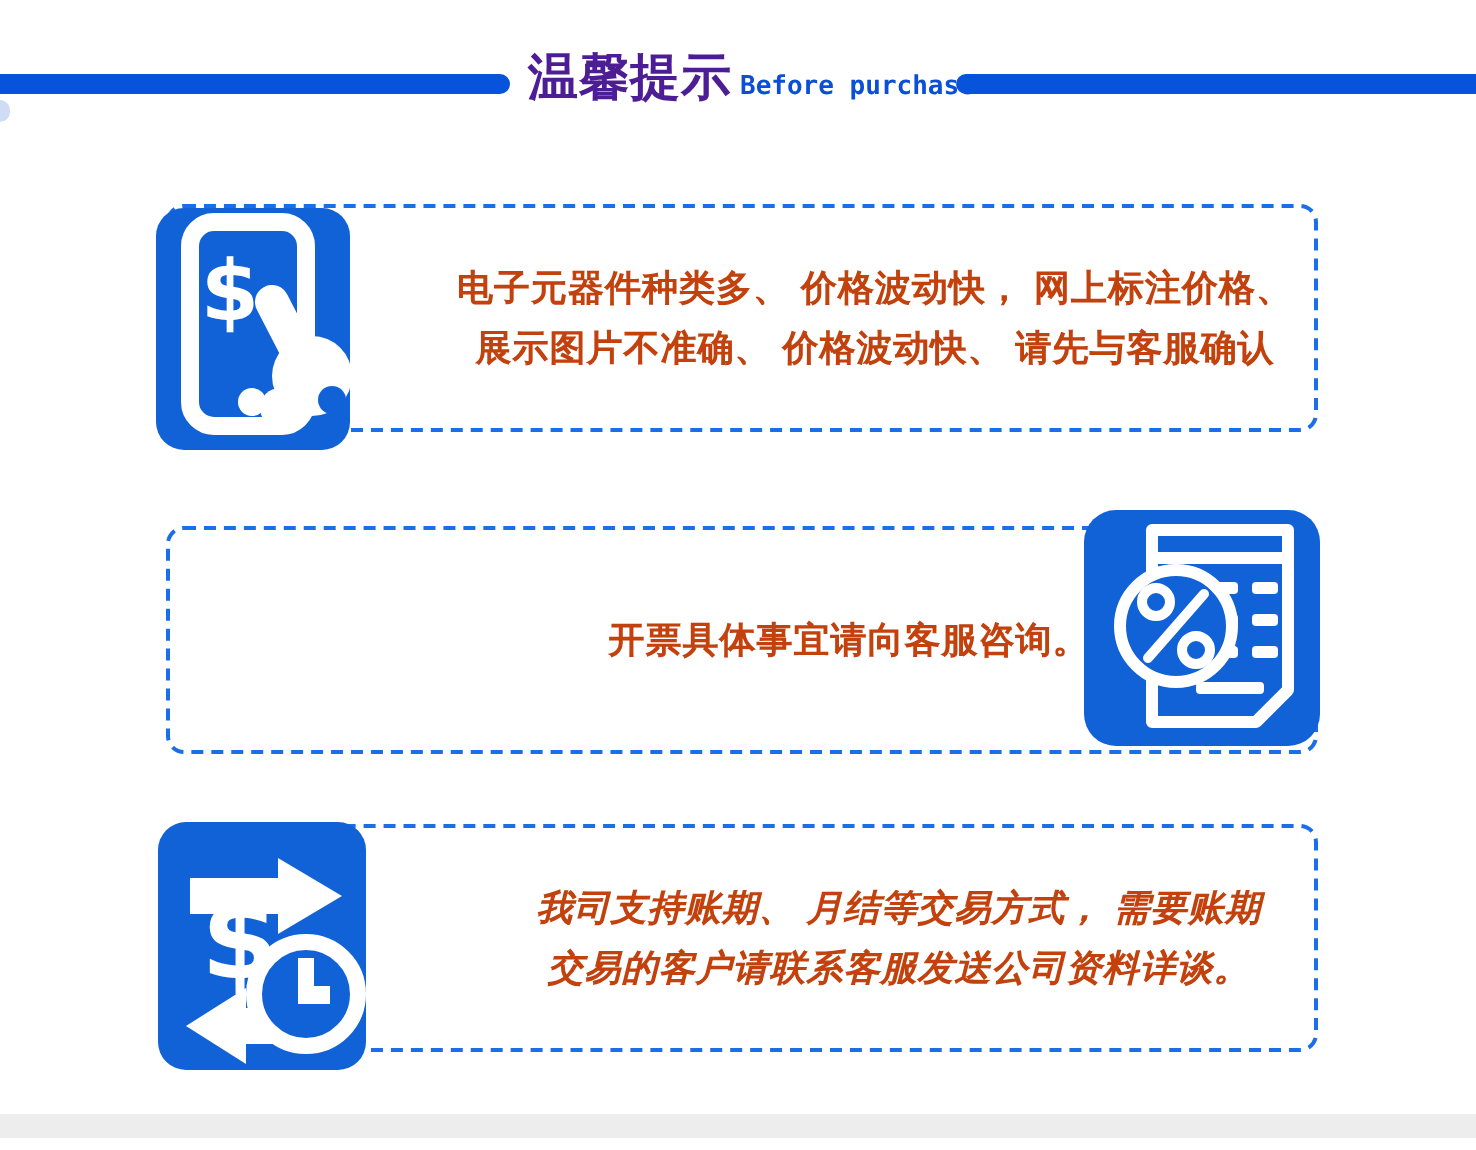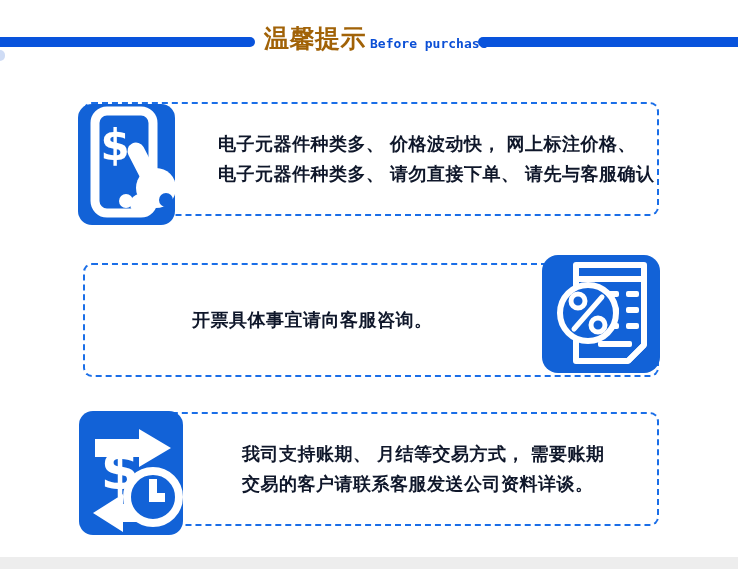--- a/index.html
+++ b/index.html
@@ -7,45 +7,45 @@
   .page {
     position:relative; width:738px; height:575px; background:#ffffff;
     overflow:hidden; font-family:"Liberation Sans", sans-serif;
   }
   
   .bar { position:absolute; height:10px; background:#0853dc; }
   .bar-left  { left:0; top:37px; width:255px; border-radius:0 5px 5px 0; }
   .bar-right { right:0; top:37px; width:260px; border-radius:5px 0 0 5px; }
   .title {
     position:absolute; left:264px; top:25px; font-size:25px; line-height:28px;
-    font-weight:bold; color:#a16207; font-family:Liberation Serif, serif;
+    font-weight:bold; color:#4c1d95; font-family:Liberation Sans, sans-serif;
     letter-spacing:0.5px; white-space:nowrap;
   }
   .subtitle {
     position:absolute; left:370px; top:36px; font-size:13px; font-weight:bold;
     color:#0b4fd6; font-family:"DejaVu Sans Mono", monospace; white-space:nowrap;
   }
   .fragment {
     position:absolute; left:0; top:50px; width:5px; height:11px;
     background:#cfdcf5; border-radius:0 6px 6px 0;
   }
   
   .dash-box {
     position:absolute; left:83px; width:576px; height:114px;
     border:2px dashed #1a6ee8; border-radius:9px; background:#ffffff;
     display:flex; flex-direction:column; justify-content:center;
   }
   .box-1 { top:102px; }
   .box-2 { top:263px; }
-  .box-3 { top:412px; }
+  .box-3 { top:412px;font-style:italic; }
   .box-1 .txt { padding-left:133px; }
   .box-2 .txt { padding-left:107px; }
   .box-3 .txt { padding-left:157px; }
-  .txt { color:#0f172a; font-size:18px; font-weight:bold; line-height:30px;
-         letter-spacing:0.5px; white-space:nowrap; }
+  .txt { color:#c2410c; font-size:18px; font-weight:bold; line-height:30px;
+         letter-spacing:0.5px; white-space:nowrap;text-align:center; }
   .txt div { white-space:nowrap; }
   
   .icon { position:absolute; overflow:visible; }
   .icon-1 { left:78px;  top:104px; }
   .icon-2 { left:542px; top:255px; }
   .icon-3 { left:79px;  top:411px; }
   .svg-dollar { font-family:"DejaVu Sans", sans-serif; font-weight:bold; }
   
   .footer-strip {
     position:absolute; left:0; top:557px; width:738px; height:12px;
@@ -61,21 +61,21 @@
     <div class="bar bar-left"></div>
     <div class="title">温馨提示</div>
     <div class="subtitle">Before purchase</div>
     <div class="bar bar-right"></div>
     <div class="fragment"></div>
   </div>
 
   <div class="dash-box box-1">
     <div class="txt">
       <div>电子元器件种类多、 价格波动快， 网上标注价格、</div>
-      <div>电子元器件种类多、 请勿直接下单、 请先与客服确认</div>
+      <div>展示图片不准确、 价格波动快、 请先与客服确认</div>
     </div>
   </div>
   <svg class="icon icon-1" width="97" height="121" viewBox="0 0 97 121" aria-hidden="true">
     <rect x="0" y="0" width="97" height="121" rx="14" fill="#1262d7"></rect>
     <rect x="17" y="7" width="58" height="102" rx="12" fill="none" stroke="#ffffff" stroke-width="9"></rect>
     <text class="svg-dollar" x="37" y="56" font-size="42" fill="#ffffff" text-anchor="middle">$</text>
     <circle cx="48" cy="97" r="7" fill="#ffffff"></circle>
     <line x1="58" y1="47" x2="74" y2="78" stroke="#ffffff" stroke-width="17" stroke-linecap="round"></line>
     <circle cx="78" cy="84" r="20" fill="#ffffff"></circle>
     <circle cx="62" cy="100" r="10" fill="#ffffff"></circle>

